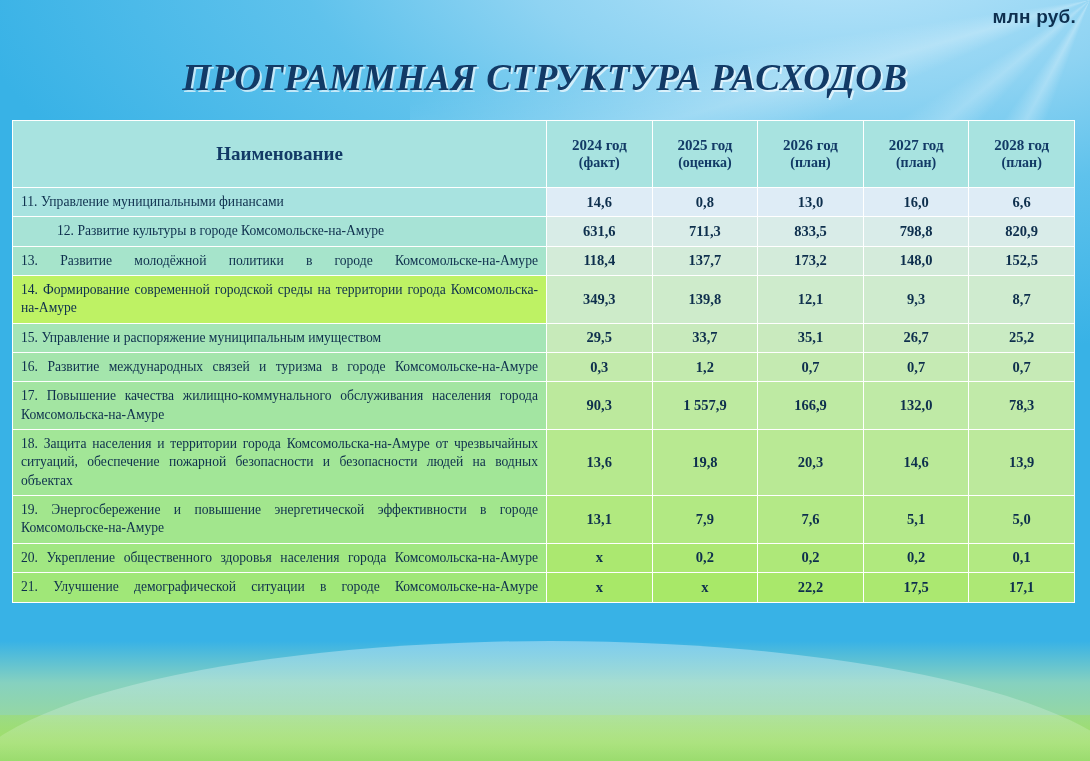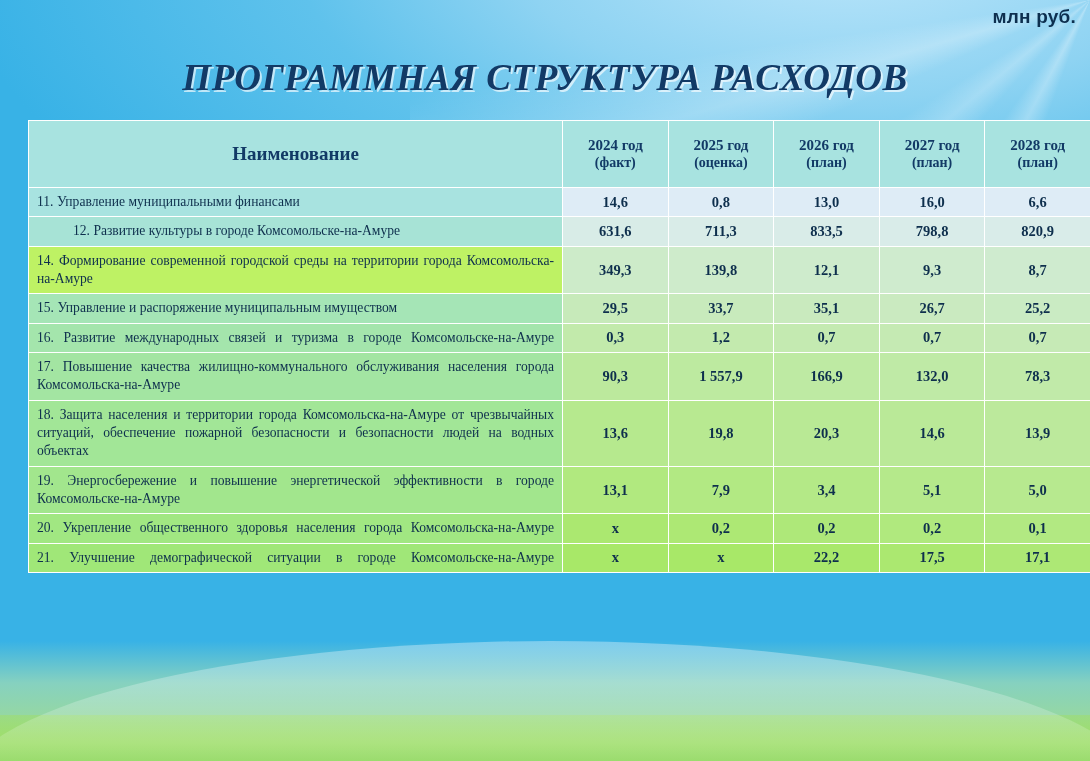--- a/index.html
+++ b/index.html
@@ -91,21 +91,21 @@
     font-size: 37px;
     color: #123a66;
     letter-spacing: .5px;
     text-shadow: 2px 2px 0 rgba(255,255,255,0.65);
   }
 
   
   .table-wrap {
     position: absolute;
     top: 120px;
-    left: 28px;
+    left: 12px;
     width: 1062px;
   }
   table.main {
     border-collapse: collapse;
     width: 100%;
     table-layout: fixed;
     background: rgba(255,255,255,0.25);
   }
   table.main th, table.main td {
     border: 1px solid #ffffff;
@@ -213,20 +213,28 @@
           </tr>
           <tr>
             <td class="name short" style="background: rgb(167, 227, 214); padding-left: 44px;">12. Развитие культуры  в городе Комсомольске-на-Амуре</td>
             <td class="val" style="background: rgb(216, 236, 231);">631,6</td>
             <td class="val" style="background: rgb(217, 236, 232);">711,3</td>
             <td class="val" style="background: rgb(217, 236, 232);">833,5</td>
             <td class="val" style="background: rgb(217, 236, 233);">798,8</td>
             <td class="val" style="background: rgb(217, 236, 233);">820,9</td>
           </tr>
           <tr>
+            <td class="name" style="background: rgb(166, 228, 203);">13. Развитие молодёжной политики в городе Комсомольске-на-Амуре</td>
+            <td class="val" style="background: rgb(211, 235, 216);">118,4</td>
+            <td class="val" style="background: rgb(211, 235, 217);">137,7</td>
+            <td class="val" style="background: rgb(211, 235, 218);">173,2</td>
+            <td class="val" style="background: rgb(212, 235, 219);">148,0</td>
+            <td class="val" style="background: rgb(212, 235, 220);">152,5</td>
+          </tr>
+          <tr>
             <td class="name" style="background: #bef264;">14. Формирование современной городской среды на территории города Комсомольска-на-Амуре</td>
             <td class="val" style="background: rgb(205, 235, 201);">349,3</td>
             <td class="val" style="background: rgb(206, 235, 203);">139,8</td>
             <td class="val" style="background: rgb(206, 235, 204);">12,1</td>
             <td class="val" style="background: rgb(207, 235, 206);">9,3</td>
             <td class="val" style="background: rgb(207, 235, 207);">8,7</td>
           </tr>
           <tr>
             <td class="name short" style="background: rgb(165, 229, 182);">15. Управление и распоряжение муниципальным имуществом</td>
             <td class="val" style="background: rgb(199, 234, 186); text-align: center;">29,5</td>
@@ -256,21 +264,21 @@
             <td class="val" style="background: rgb(182, 233, 142);">13,6</td>
             <td class="val" style="background: rgb(184, 233, 145);">19,8</td>
             <td class="val" style="background: rgb(185, 233, 149);">20,3</td>
             <td class="val" style="background: rgb(186, 233, 152);">14,6</td>
             <td class="val" style="background: rgb(188, 233, 156);">13,9</td>
           </tr>
           <tr>
             <td class="name" style="background: rgb(162, 230, 141);">19. Энергосбережение и повышение  энергетической эффективности в городе Комсомольске-на-Амуре</td>
             <td class="val" style="background: rgb(177, 233, 127);">13,1</td>
             <td class="val" style="background: rgb(178, 233, 131);">7,9</td>
-            <td class="val" style="background: rgb(180, 233, 135);">3,4</td>
+            <td class="val" style="background: rgb(180, 233, 135);">7,6</td>
             <td class="val" style="background: rgb(181, 233, 139);">5,1</td>
             <td class="val" style="background: rgb(183, 233, 143);">5,0</td>
           </tr>
           <tr>
             <td class="name" style="background: rgb(161, 231, 130);">20. Укрепление общественного здоровья населения города Комсомольска-на-Амуре</td>
             <td class="val" style="background: rgb(171, 232, 112);">х</td>
             <td class="val" style="background: rgb(173, 232, 116);">0,2</td>
             <td class="val" style="background: rgb(174, 232, 121);">0,2</td>
             <td class="val" style="background: rgb(176, 233, 126);">0,2</td>
             <td class="val" style="background: rgb(178, 233, 130);">0,1</td>

